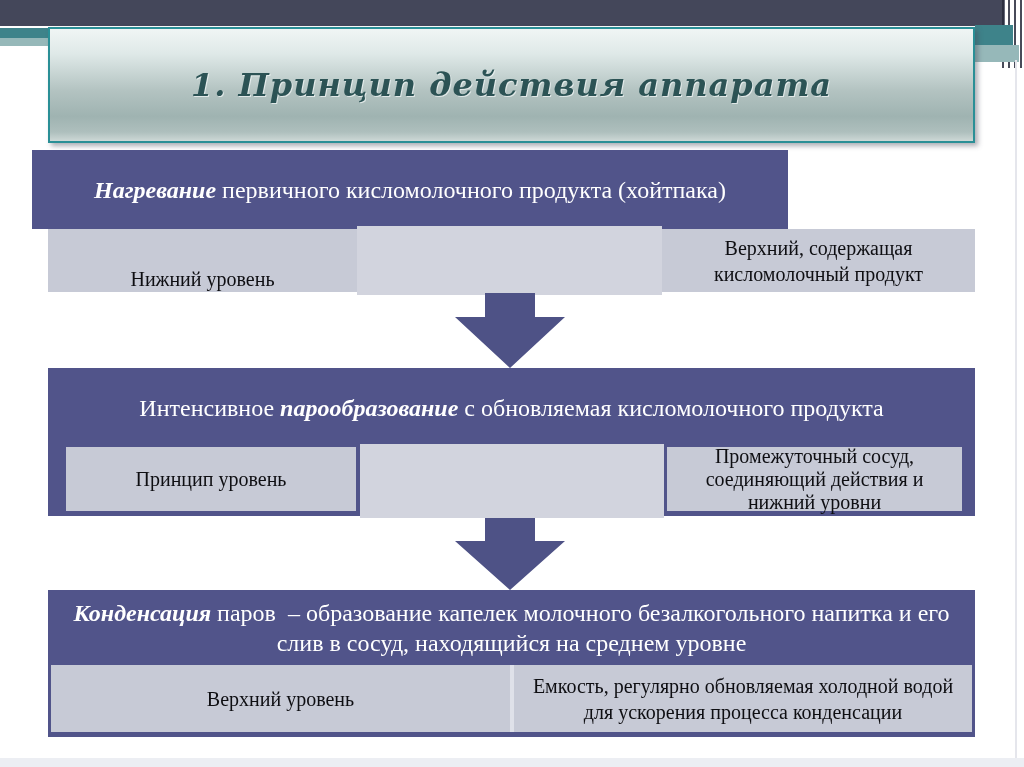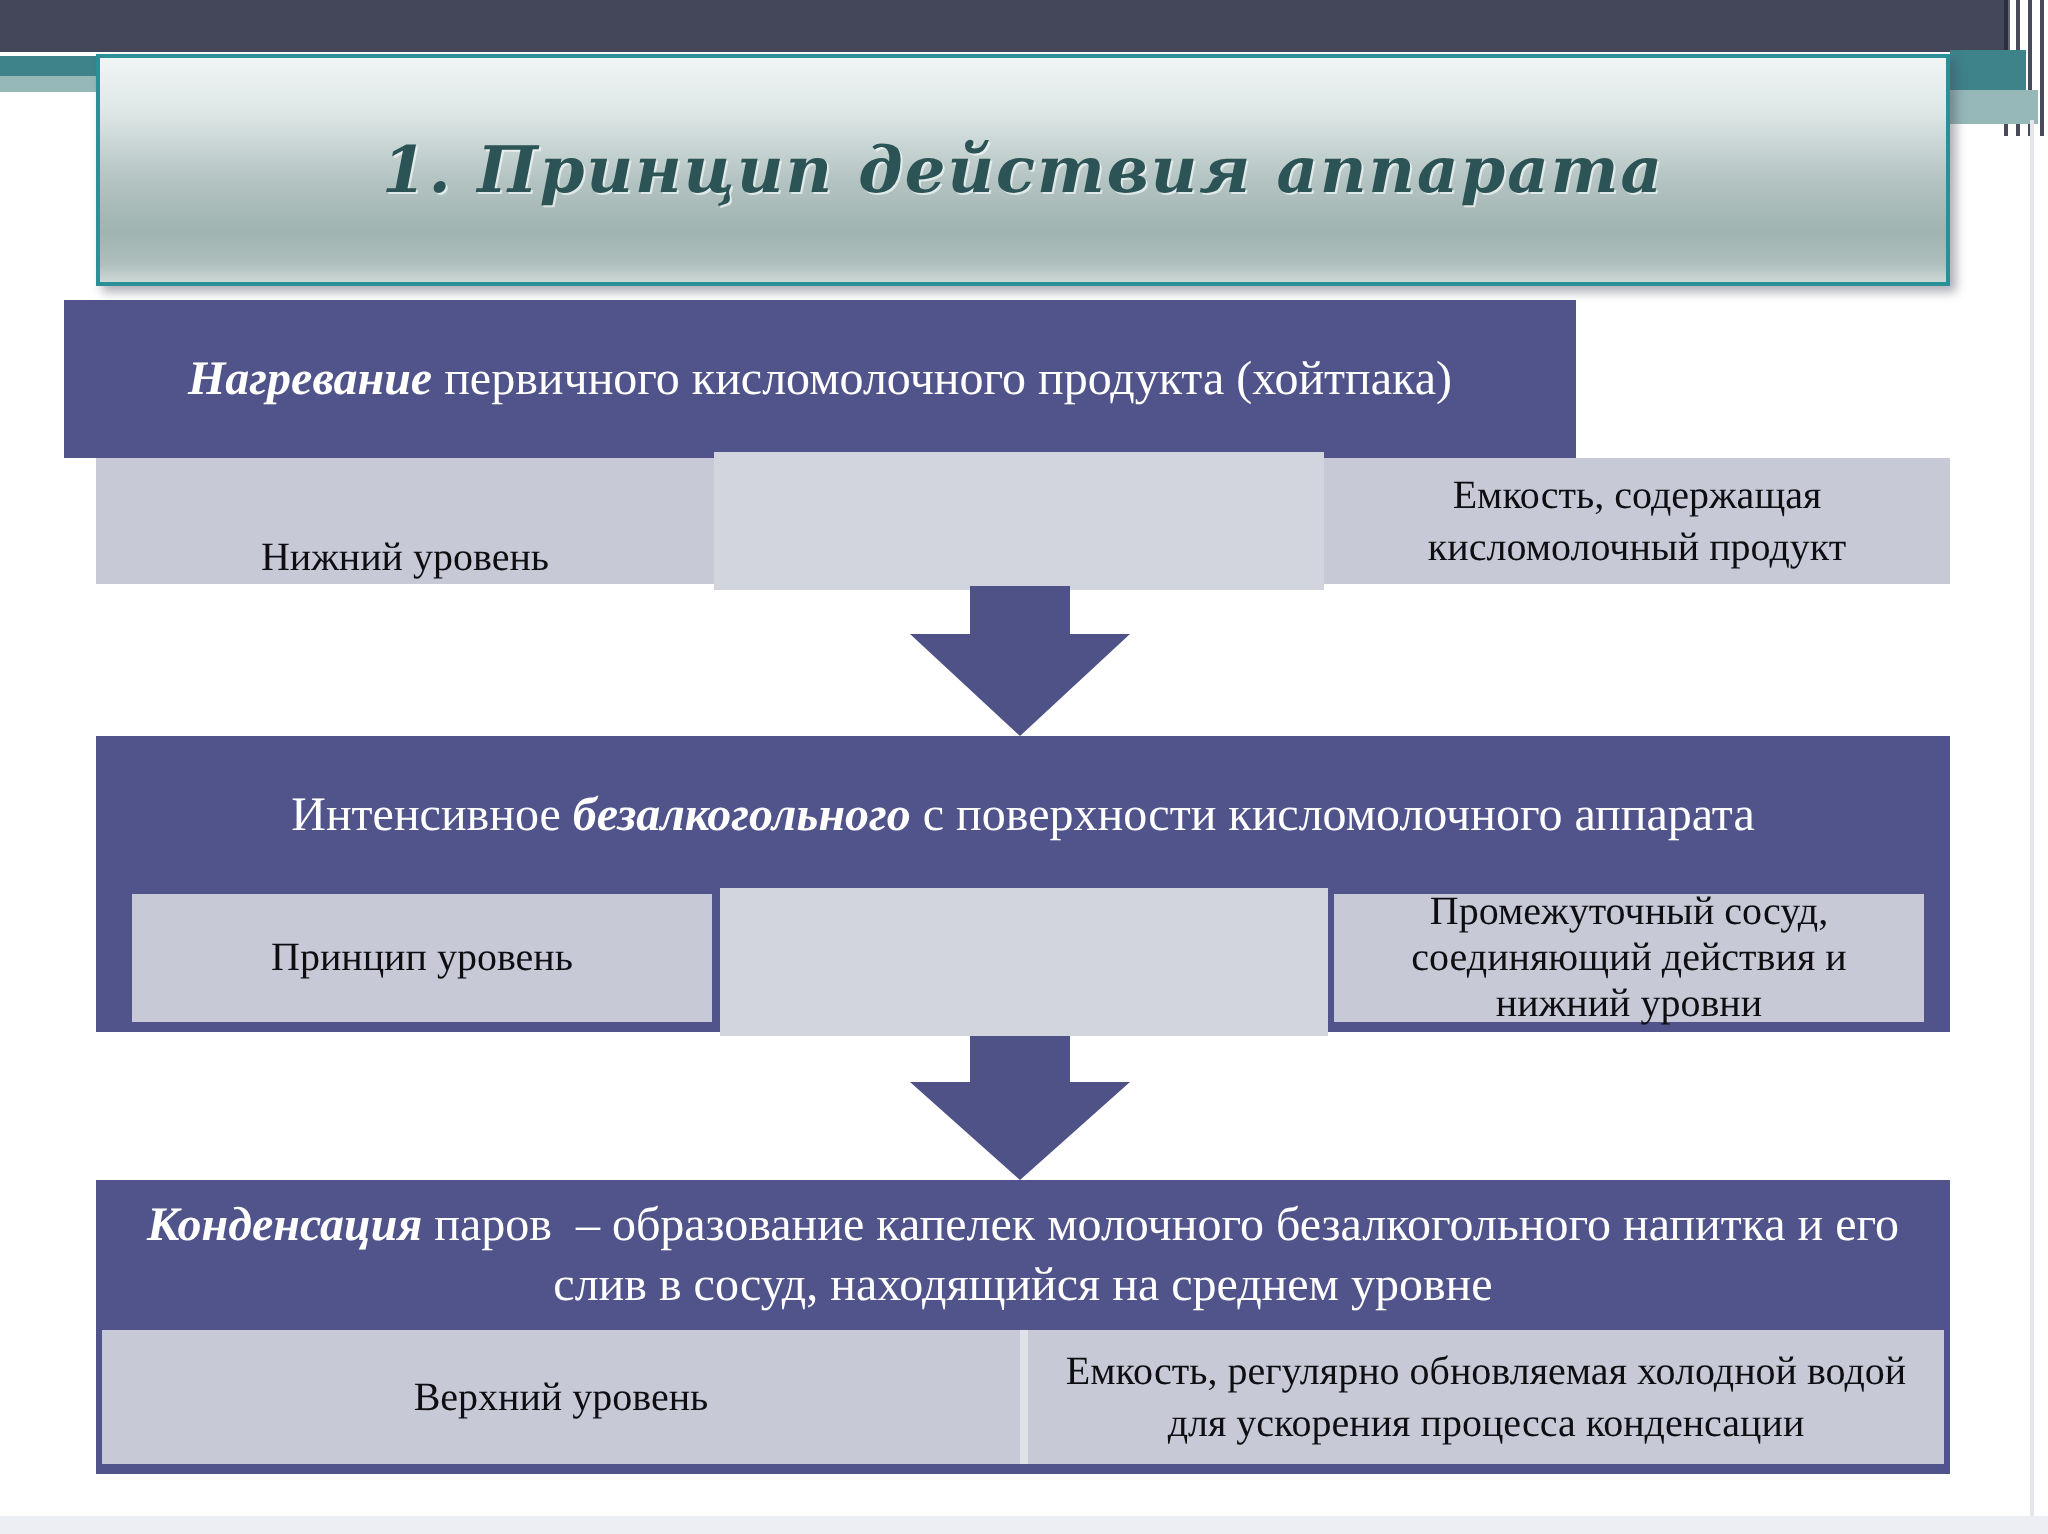--- a/index.html
+++ b/index.html
@@ -85,32 +85,32 @@
 </div>
 
 <div class="abs blk-header b1-header">
   <span><span class="pre"></span><span class="bold">Нагревание</span><span class="rest"> первичного кисломолочного продукта (хойтпака)</span></span>
 </div>
 <div class="abs cell cell-mid b1-mid"></div>
 <div class="abs cell b1-left">
   <span>Нижний уровень</span>
 </div>
 <div class="abs cell b1-right">
-  <span>Емкость, содержащая кисломолочный продукт</span>
+  <span>Верхний, содержащая кисломолочный продукт</span>
 </div>
 
 <div class="abs arrow1">
   <svg class="arrow-svg" width="110" height="75" viewBox="0 0 110 75">
     <polygon points="30,0 80,0 80,24 110,24 55,75 0,24 30,24" fill="#4e5286"></polygon>
   </svg>
 </div>
 
 <div class="abs b2-purple"></div>
 <div class="abs blk-header b2-header">
-  <span><span class="pre">Интенсивное </span><span class="bold">безалкогольного</span><span class="rest"> с поверхности кисломолочного аппарата</span></span>
+  <span><span class="pre">Интенсивное </span><span class="bold">парообразование</span><span class="rest"> с обновляемая кисломолочного продукта</span></span>
 </div>
 <div class="abs cell cell-mid b2-mid"></div>
 <div class="abs cell b2-left">
   <span>Принцип уровень</span>
 </div>
 <div class="abs cell b2-right">
   <span>Промежуточный сосуд, соединяющий действия и нижний уровни</span>
 </div>
 
 <div class="abs arrow2">

